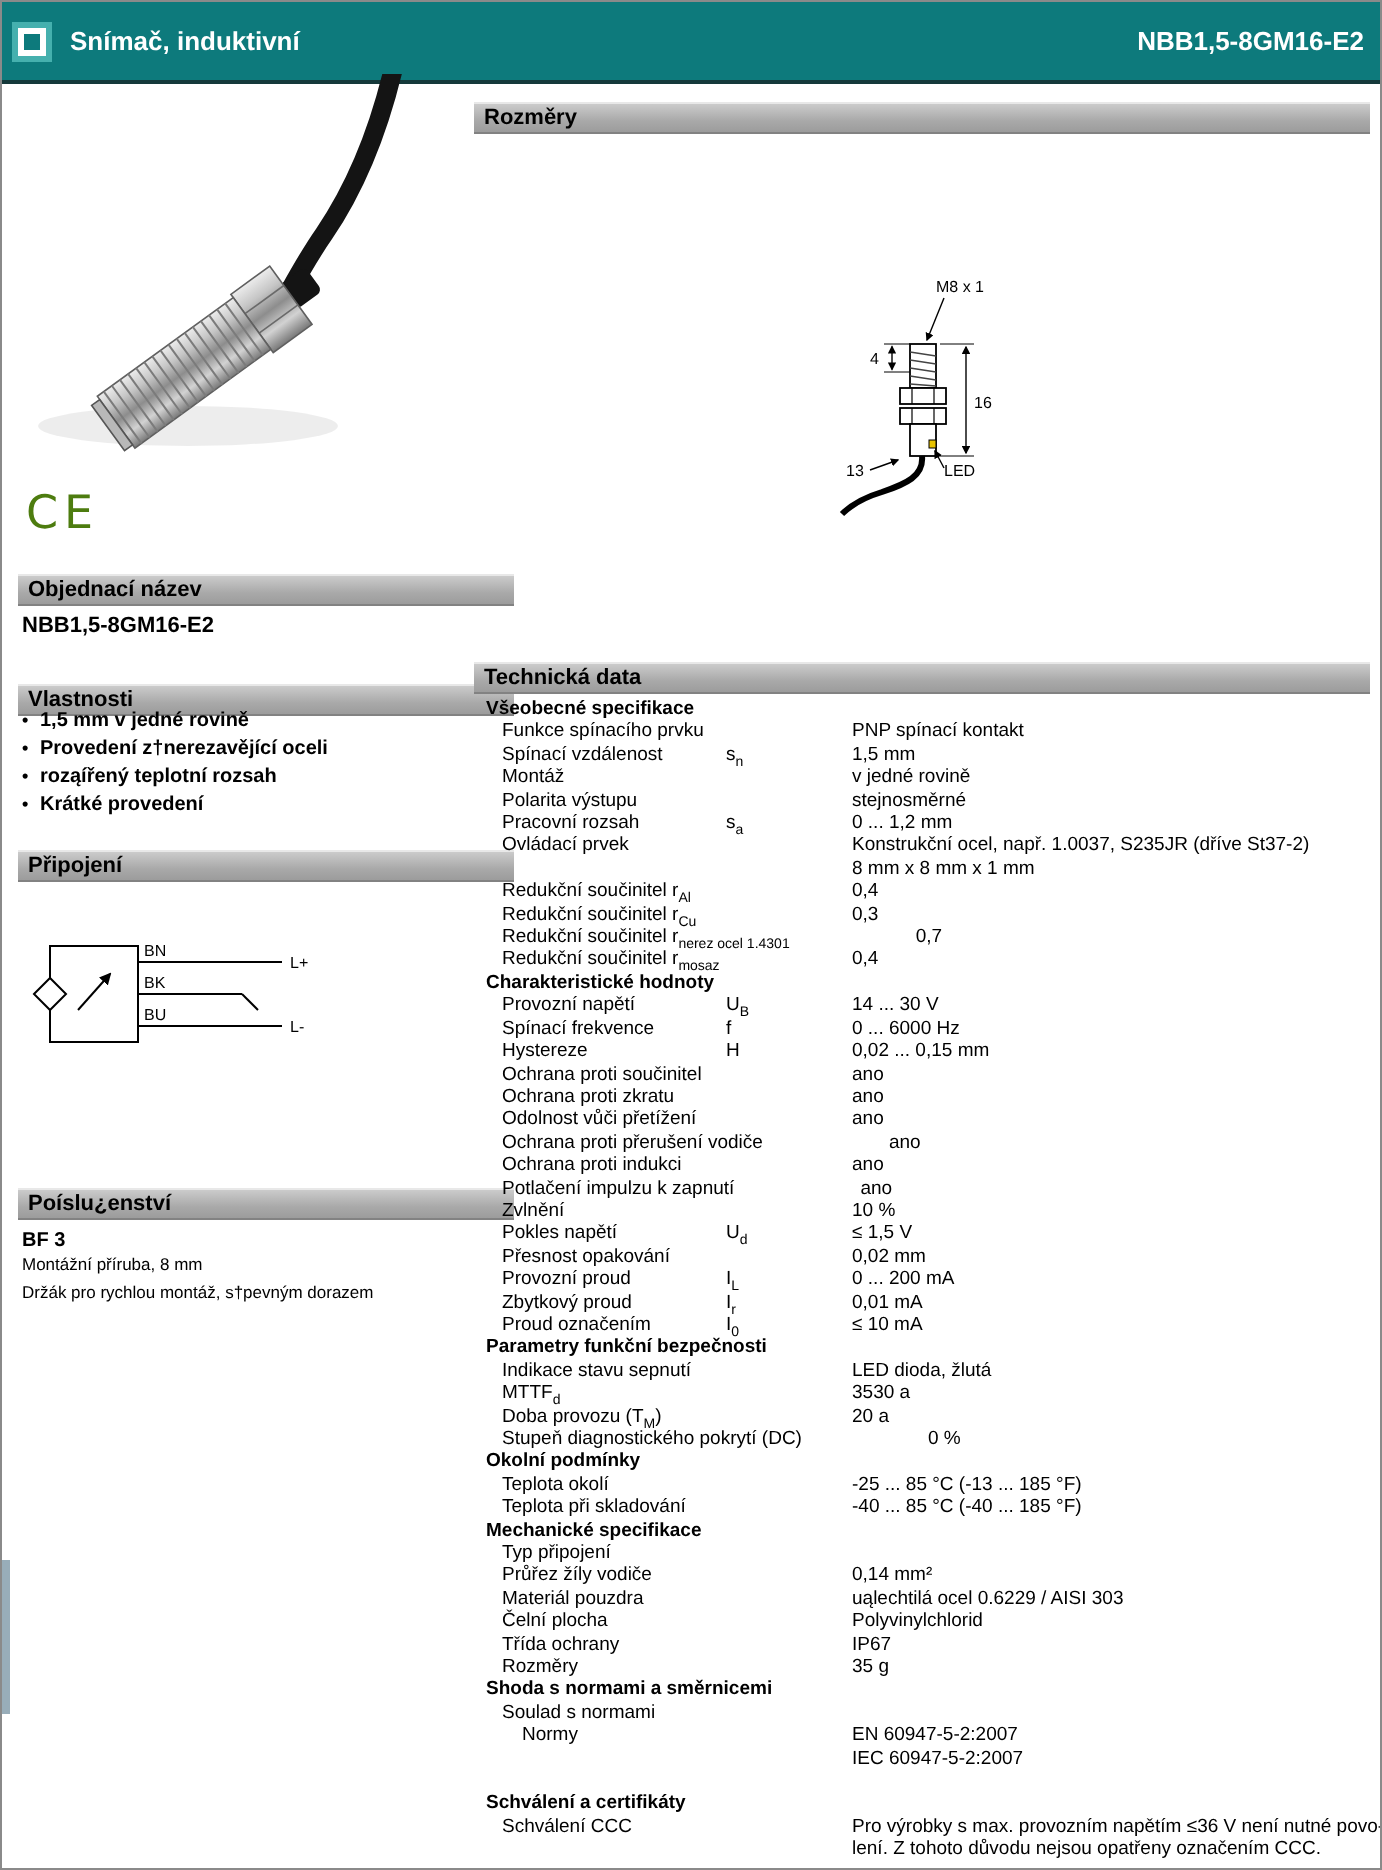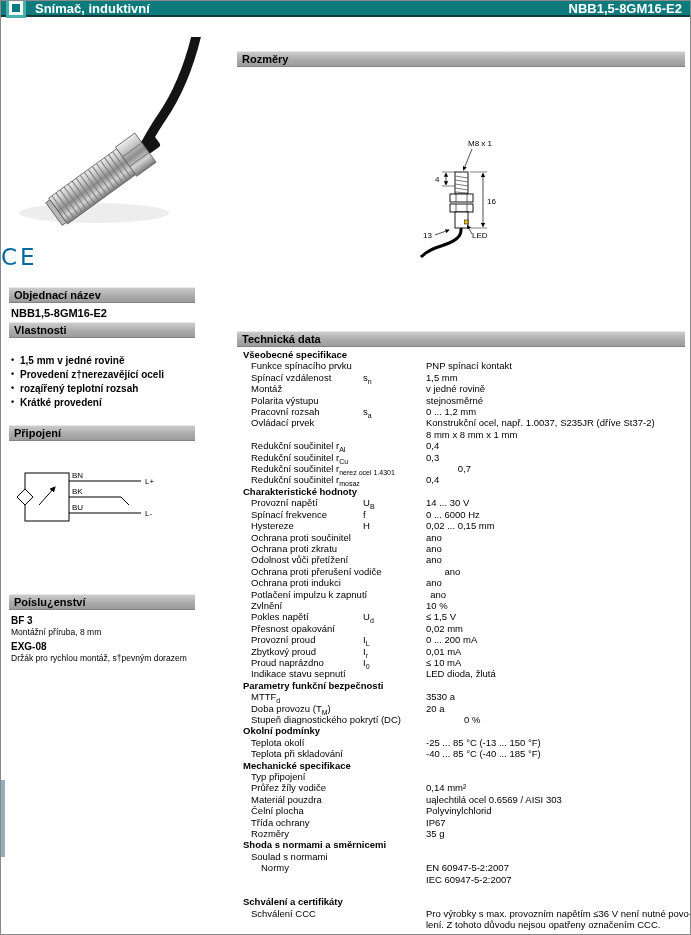--- a/index.html
+++ b/index.html
@@ -1,36 +1,36 @@
 <!DOCTYPE html>
 <html><head>
 <meta charset="utf-8">
 <style>
   html,body{margin:0;padding:0;background:#dcdcdc}
   .page{position:relative;width:691px;height:935px;margin:0 auto;background:#ffffff;
         font-family:"Liberation Sans","DejaVu Sans",sans-serif;color:#000;
         border:1px solid #8a8a8a;box-sizing:border-box;overflow:hidden}
   
-  .topbar{position:absolute;top:0;left:0;width:100%;height:16px;background:#0d7a7c;
+  .topbar{position:absolute;top:0;left:0;width:100%;height:41px;background:#0d7a7c;
           border-bottom:2px solid #15393a;display:flex;align-items:center;box-sizing:border-box}
   .logo{width:20px;height:20px;margin-left:5px;background:#45b0ae;position:relative;flex:0 0 auto}
   .logo::before{content:"";position:absolute;inset:3px;border:3px solid #fff;background:#0d7a7c}
   .title-left{color:#fff;font-weight:bold;font-size:13px;margin-left:9px;flex:1;white-space:nowrap}
   .title-right{color:#fff;font-weight:bold;font-size:13px;margin-right:8px;white-space:nowrap}
   
   .secbar{position:absolute;height:16px;line-height:15px;
           background:linear-gradient(180deg,#cbcbcb,#a9a9a9 60%,#9c9c9c);
           border-top:1px solid #e8e8e8;border-bottom:1px solid #828282;
           font-weight:bold;font-size:11px;padding-left:5px;box-sizing:border-box;white-space:nowrap}
-  .lbar{left:8px;width:186px}
+  .lbar{left:8px;width:248px}
   .rbar{left:236px;width:448px}
   
   .photo{position:absolute;left:8px;top:36px}
-  .ce{position:absolute;left:0;top:243px;font-size:23px;letter-spacing:3px;
-      font-weight:500;color:#0369a1;font-family:"DejaVu Sans",sans-serif}
+  .ce{position:absolute;left:12px;top:243px;font-size:23px;letter-spacing:3px;
+      font-weight:500;color:#4d7c0f;font-family:"DejaVu Sans",sans-serif}
   .order-name{position:absolute;left:10px;top:306px;font-weight:bold;font-size:11px}
   .features{position:absolute;left:10px;top:354px;width:218px}
   .feature{display:flex;font-weight:bold;font-size:10px;line-height:11.5px;margin-bottom:2.5px}
   .bullet{flex:0 0 9px;font-size:9px}
   .wiring{position:absolute;left:10px;top:464px}
   .accs{position:absolute;left:10px;top:611px;width:218px}
   .acc-name{font-weight:bold;font-size:10px;line-height:12px;margin-top:3px}
   .acc-desc{font-size:8.5px;line-height:10px;margin-bottom:4px}
   .edge-strip{position:absolute;left:0;top:779px;width:4px;height:77px;background:#7e98a8;opacity:.8}
   
@@ -81,21 +81,21 @@
       <path d="M-54,-16 V16 M-49,-16 V16 M-44,-16 V16 M-39,-16 V16 M-34,-16 V16 M-29,-16 V16 M-24,-16 V16 M-19,-16 V16 M-14,-16 V16 M-9,-16 V16 M-4,-16 V16 M1,-16 V16 M6,-16 V16 M11,-16 V16 M16,-16 V16 M21,-16 V16" stroke="#7b7b7b" stroke-width="1" fill="none"></path>
       <rect x="-63" y="-14" width="5" height="28" fill="#b8b8b8" stroke="#555" stroke-width="0.8"></rect>
     </g>
   </svg>
 
   <div class="ce">CE</div>
 
   <div class="secbar lbar" style="top:286px">Objednací název</div>
   <div class="order-name">NBB1,5-8GM16-E2</div>
 
-  <div class="secbar lbar" style="top:321px">Vlastnosti</div>
+  <div class="secbar lbar" style="top:341px">Vlastnosti</div>
   <div class="features">
       <div class="feature">
         <span class="bullet">•</span>
         <span>1,5 mm v jedné rovině</span>
       </div>
       <div class="feature">
         <span class="bullet">•</span>
         <span>Provedení z†nerezavějící oceli</span>
       </div>
       <div class="feature">
@@ -127,21 +127,20 @@
     <text x="61" y="29" font-size="8">BK</text>
     <text x="61" y="45" font-size="8">BU</text>
     <text x="134" y="19" font-size="8">L+</text>
     <text x="134" y="51" font-size="8">L-</text>
   </svg>
 
   <div class="secbar lbar" style="top:593px">Poíslu¿enství</div>
   <div class="accs">
       <div class="acc-name">BF 3</div>
       <div class="acc-desc">Montážní příruba, 8 mm</div>
-      <div class="acc-name">EXG-08</div>
       <div class="acc-desc">Držák pro rychlou montáž, s†pevným dorazem</div>
     </div>
 
   <div class="secbar rbar" style="top:50px">Rozměry</div>
 
   <svg class="dimsvg" width="230" height="130" viewBox="0 0 230 130">
     <defs>
       <marker id="darr" viewBox="0 0 6 6" markerWidth="6" markerHeight="6" refX="5" refY="3" orient="auto">
         <path d="M0,0 L6,3 L0,6 Z" fill="#000"></path>
       </marker>
@@ -348,34 +347,34 @@
         </span>
       </div>
       <div class="trow">
         <span class="c-label">Zbytkový proud</span>
         <span class="c-sym">I<sub>r</sub></span>
         <span class="c-val">
           <div>0,01 mA</div>
         </span>
       </div>
       <div class="trow">
-        <span class="c-label">Proud naprázdno</span>
+        <span class="c-label">Proud označením</span>
         <span class="c-sym">I<sub>0</sub></span>
         <span class="c-val">
           <div>≤ 10 mA</div>
         </span>
       </div>
+      <div class="trow group">Parametry funkční bezpečnosti</div>
       <div class="trow">
         <span class="c-label">Indikace stavu sepnutí</span>
         <span class="c-sym"></span>
         <span class="c-val">
           <div>LED dioda, žlutá</div>
         </span>
       </div>
-      <div class="trow group">Parametry funkční bezpečnosti</div>
       <div class="trow">
         <span class="c-label">MTTF<sub>d</sub></span>
         <span class="c-sym"></span>
         <span class="c-val">
           <div>3530 a</div>
         </span>
       </div>
       <div class="trow">
         <span class="c-label">Doba provozu (T<sub>M</sub>)</span>
         <span class="c-sym"></span>
@@ -388,21 +387,21 @@
         <span class="c-sym"></span>
         <span class="c-val">
           <div>0 %</div>
         </span>
       </div>
       <div class="trow group">Okolní podmínky</div>
       <div class="trow">
         <span class="c-label">Teplota okolí</span>
         <span class="c-sym"></span>
         <span class="c-val">
-          <div>-25 ... 85 °C (-13 ... 150 °F)</div>
+          <div>-25 ... 85 °C (-13 ... 185 °F)</div>
         </span>
       </div>
       <div class="trow">
         <span class="c-label">Teplota při skladování</span>
         <span class="c-sym"></span>
         <span class="c-val">
           <div>-40 ... 85 °C (-40 ... 185 °F)</div>
         </span>
       </div>
       <div class="trow group">Mechanické specifikace</div>
@@ -414,21 +413,21 @@
         <span class="c-label">Průřez žíly vodiče</span>
         <span class="c-sym"></span>
         <span class="c-val">
           <div>0,14 mm²</div>
         </span>
       </div>
       <div class="trow">
         <span class="c-label">Materiál pouzdra</span>
         <span class="c-sym"></span>
         <span class="c-val">
-          <div>uąlechtilá ocel 0.6569 / AISI 303</div>
+          <div>uąlechtilá ocel 0.6229 / AISI 303</div>
         </span>
       </div>
       <div class="trow">
         <span class="c-label">Čelní plocha</span>
         <span class="c-sym"></span>
         <span class="c-val">
           <div>Polyvinylchlorid</div>
         </span>
       </div>
       <div class="trow">

